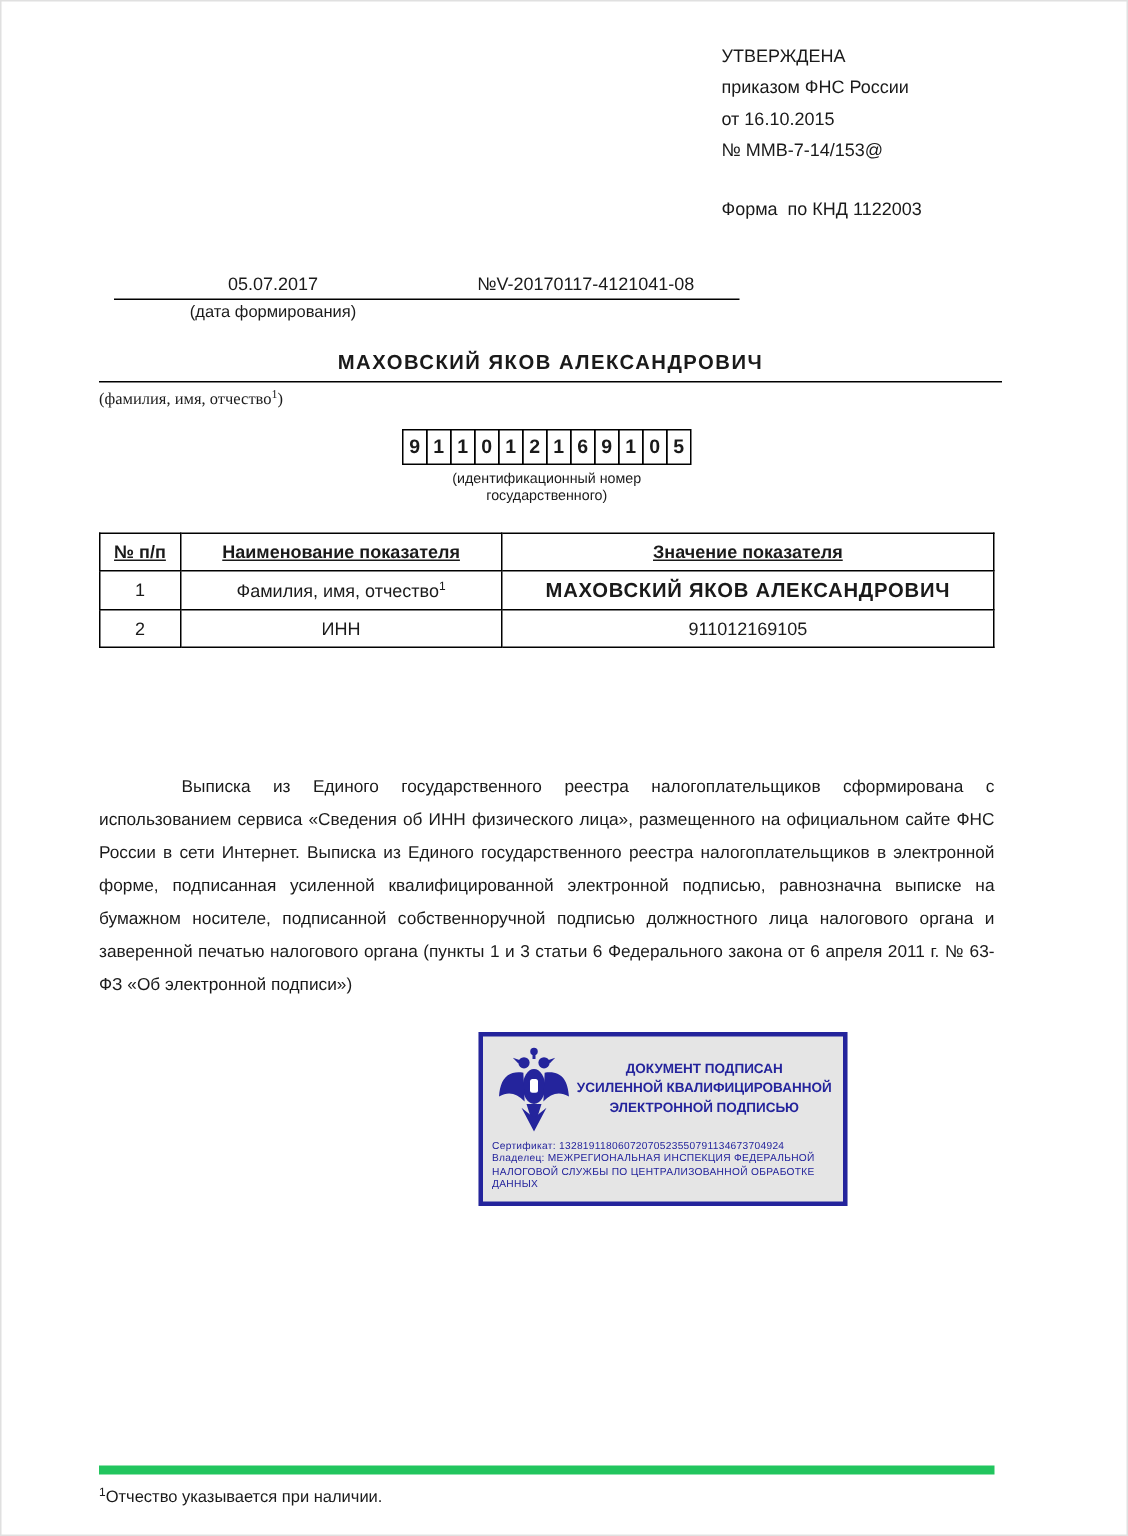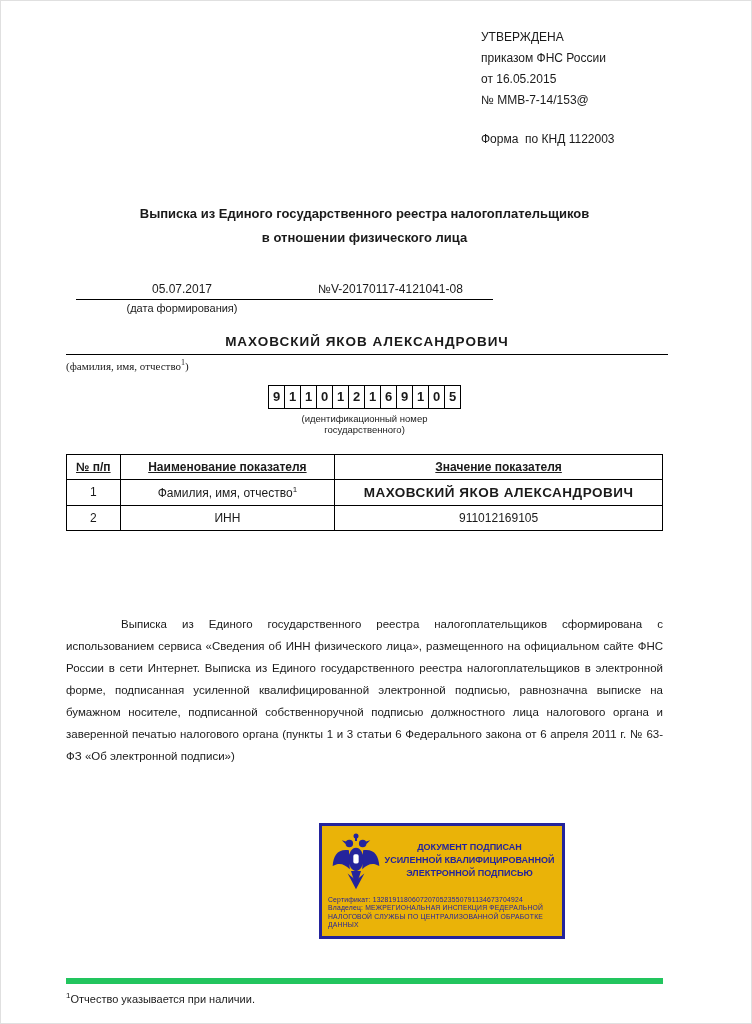--- a/index.html
+++ b/index.html
@@ -135,25 +135,25 @@
   
   .body-par {
     margin-top: 82px;
     font-size: 11.5px;
     line-height: 22px;
     text-align: justify;
     text-indent: 55px;
   }
   
   .stamp {
-    margin-top: 56px;
+    margin-top: 20px;
     margin-left: 253px;
     width: 246px;
     border: 3px solid #24249c;
-    background: #eab308;
+    background: #e5e5e5;
     padding: 5px 7px 6px 6px;
     color: #24249c;
   }
   .stamp-top {
     display: flex;
     align-items: center;
   }
   .emblem {
     width: 56px;
     flex: 0 0 56px;
@@ -182,29 +182,25 @@
   }
 </style>
 </head>
 <body>
 
 <div class="page">
 
   <div class="approval">
     <div class="line">УТВЕРЖДЕНА</div>
     <div class="line">приказом ФНС России</div>
-    <div class="line">от 16.05.2015</div>
+    <div class="line">от 16.10.2015</div>
     <div class="line">№ ММВ-7-14/153@</div>
     <div class="form-knd">Форма  по КНД 1122003</div>
   </div>
 
-  <div class="doc-title">
-    <div>Выписка из Единого государственного реестра налогоплательщиков</div>
-    <div>в отношении физического лица</div>
-  </div>
 
   <div class="meta-row">
     <div class="meta-field meta-left">
       <div class="meta-value">05.07.2017</div>
       <div class="meta-caption">(дата формирования)</div>
     </div>
     <div class="meta-field meta-right">
       <div class="meta-value">№V-20170117-4121041-08</div>
     </div>
   </div>

